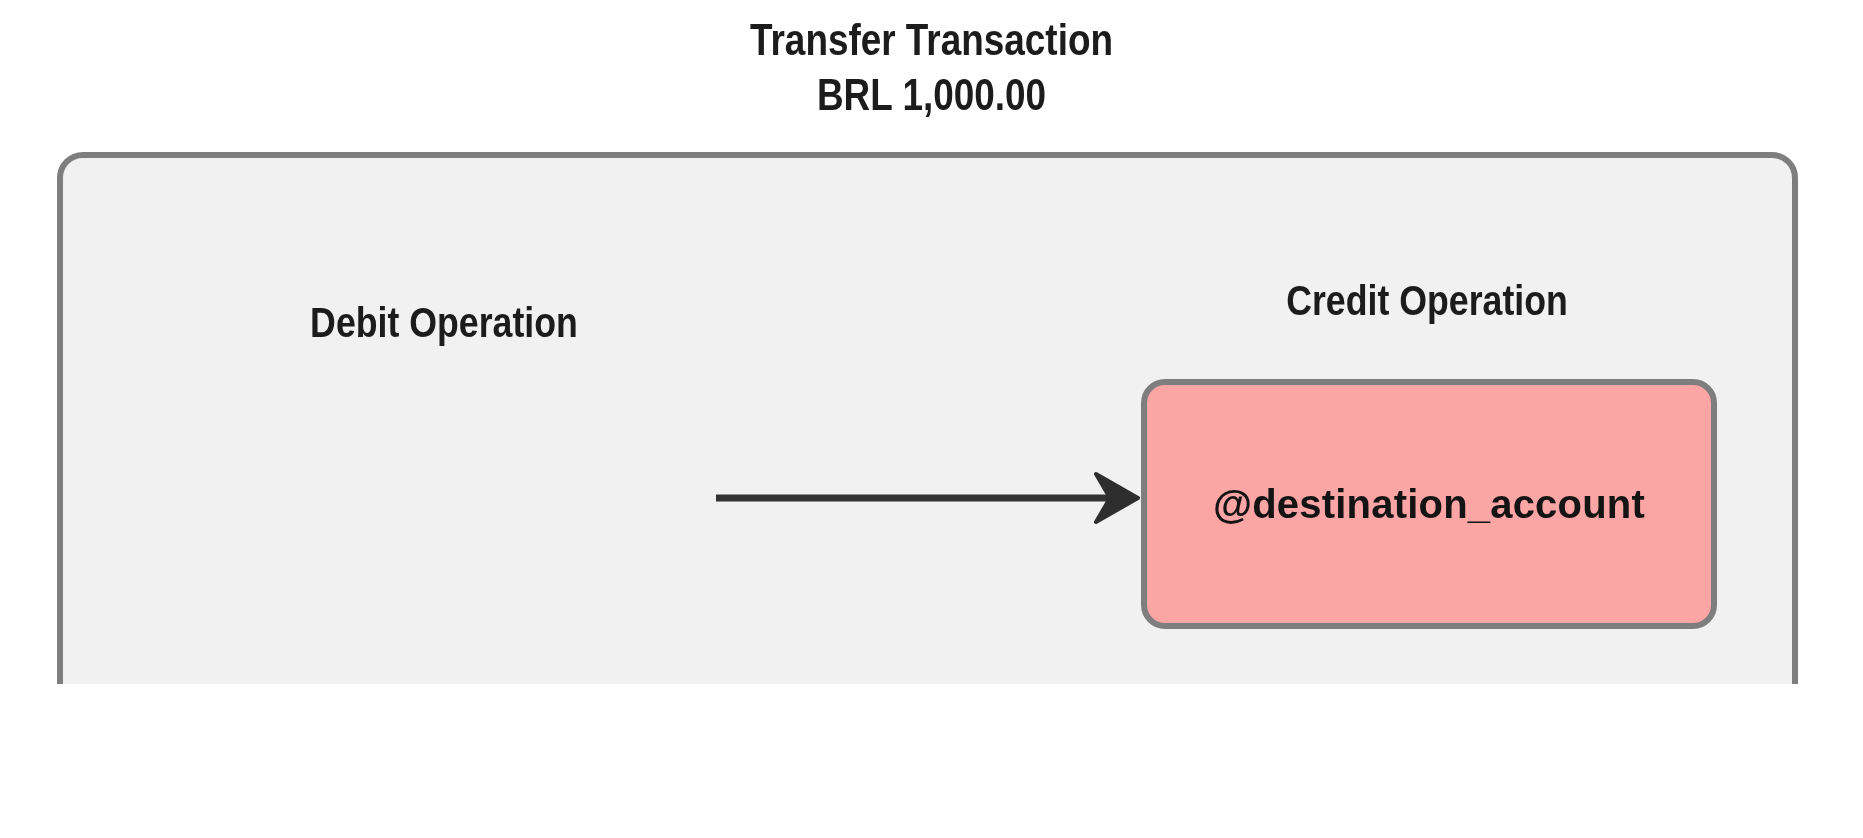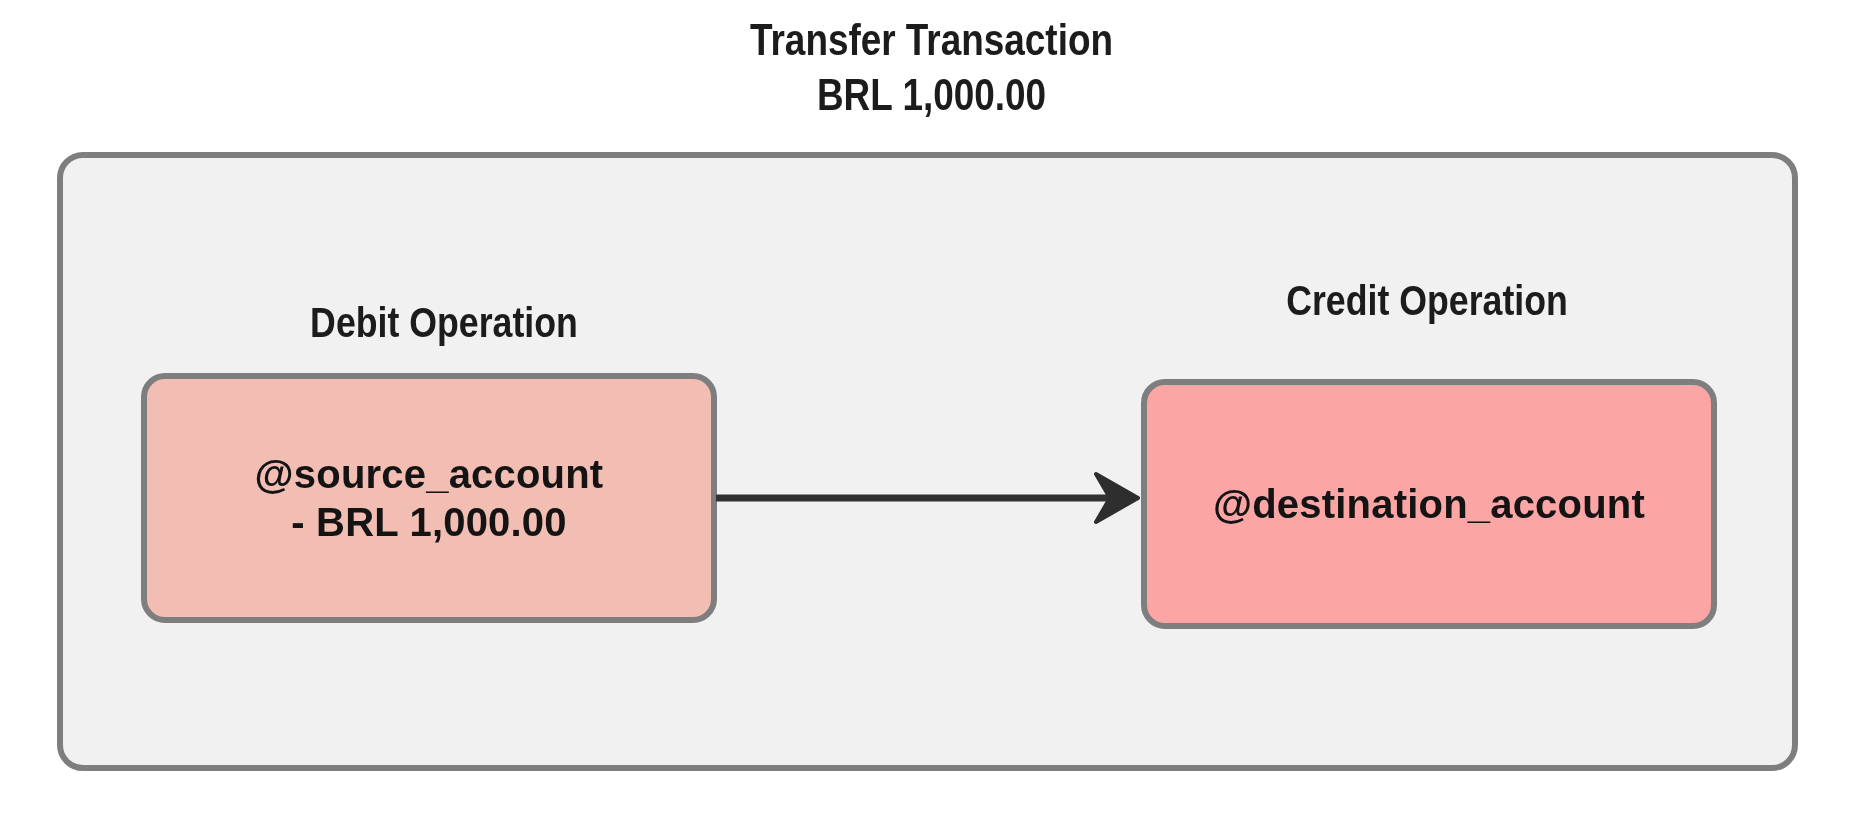--- a/index.html
+++ b/index.html
@@ -4,21 +4,21 @@
 <style>
   html, body {
     margin: 0;
     padding: 0;
     background: #ffffff;
     font-family: "Liberation Sans", "DejaVu Sans", sans-serif;
   }
   .canvas {
     position: relative;
     width: 1863px;
-    height: 838px;
+    height: 684px;
     background: #ffffff;
     overflow: hidden;
   }
   
   .diagram-title {
     position: absolute;
     left: 0;
     right: 0;
     top: 12px;
     text-align: center;
@@ -105,24 +105,20 @@
   <div class="diagram-title">
     <div>Transfer Transaction</div>
     <div>BRL 1,000.00</div>
   </div>
 
   <div class="subgraph"></div>
 
   <div class="op-label debit">Debit Operation</div>
   <div class="op-label credit">Credit Operation</div>
 
-  <div class="node debit">
-    <div>@source_account</div>
-    <div>- BRL 1,000.00</div>
-  </div>
 
   <div class="node credit">
     <div>@destination_account</div>
   </div>
 
   <svg class="edge-layer" viewBox="0 0 1863 838" xmlns="http://www.w3.org/2000/svg">
     <line x1="716" y1="498" x2="1114" y2="498" stroke="#323232" stroke-width="7" stroke-linecap="butt"></line>
     <polygon points="1138,498 1096,474 1110,498 1096,522" fill="#2e2e2e" stroke="#2e2e2e" stroke-width="4" stroke-linejoin="round"></polygon>
   </svg>
 

